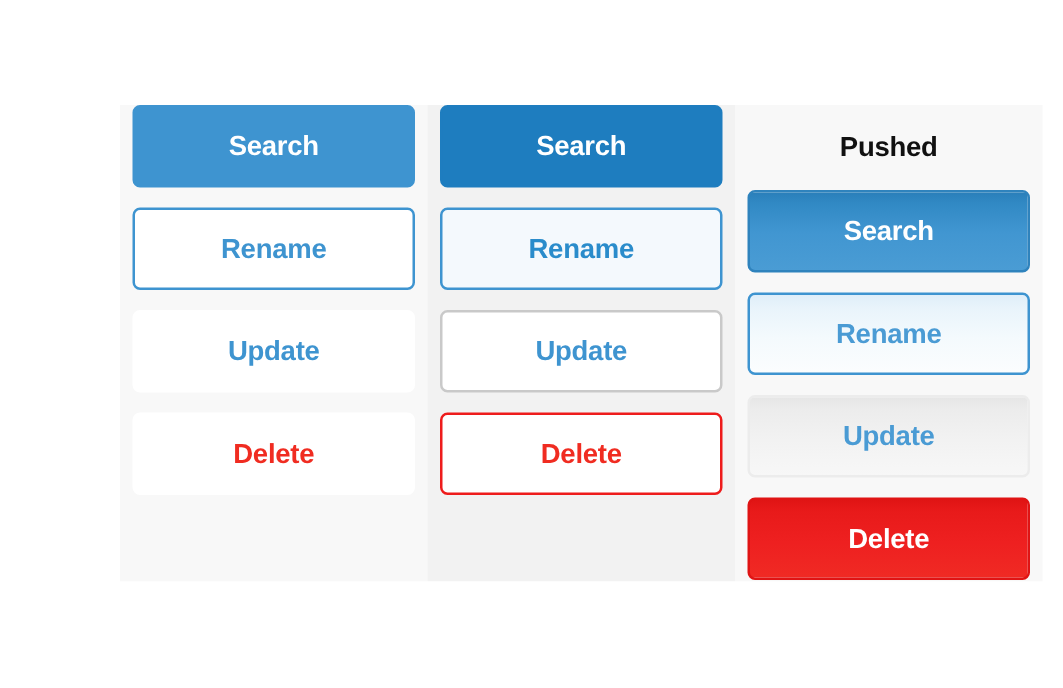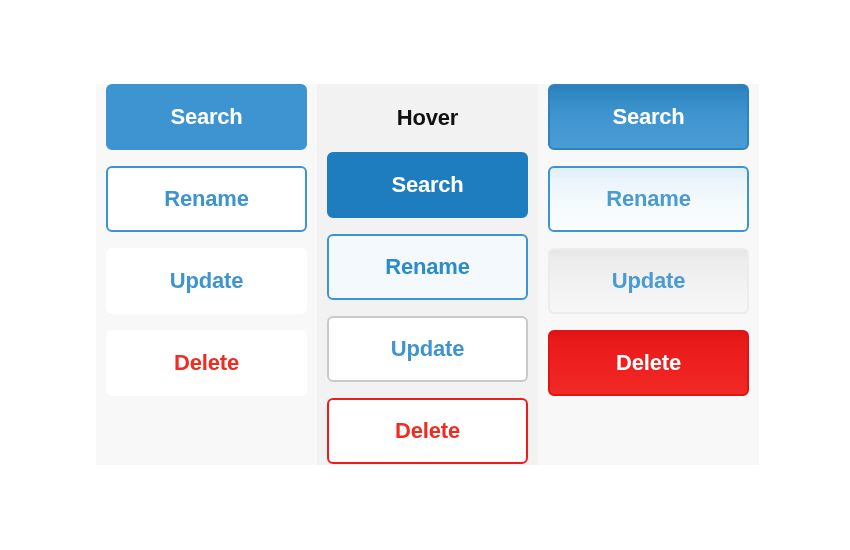--- a/index.html
+++ b/index.html
@@ -60,21 +60,21 @@
     display: flex;
     flex-direction: column;
     gap: 16px;
     width: 100%;
     padding: 0 10px;
     align-items: center;
   }
 
   
   .btn {
-    width: 201px;
+    width: 226px;
     height: 66px;
     border-radius: 6px;
     display: flex;
     align-items: center;
     justify-content: center;
     font-size: 22px;
     line-height: 1;
     letter-spacing: -0.2px;
     border: 2px solid transparent;
     background: #ffffff;
@@ -169,34 +169,34 @@
 
         <button class="btn bold btn--rename-default">Rename</button>
 
         <button class="btn bold btn--update-default">Update</button>
 
         <button class="btn normal btn--delete-default">Delete</button>
       </div>
     </div>
 
     <div class="col tone-mid">
-      <div class="col-header">Hover</div>
 
       <div class="btn-stack">
         <button class="btn bold btn--search-hover">Search</button>
 
         <button class="btn bold btn--rename-hover">Rename</button>
 
         <button class="btn bold btn--update-hover">Update</button>
 
         <button class="btn normal btn--delete-hover">Delete</button>
       </div>
     </div>
 
     <div class="col tone-light">
+      <div class="col-header">Pushed</div>
 
       <div class="btn-stack">
         <button class="btn bold btn--search-pushed">Search</button>
 
         <button class="btn bold btn--rename-pushed">Rename</button>
 
         <button class="btn bold btn--update-pushed">Update</button>
 
         <button class="btn normal btn--delete-pushed">Delete</button>
       </div>

